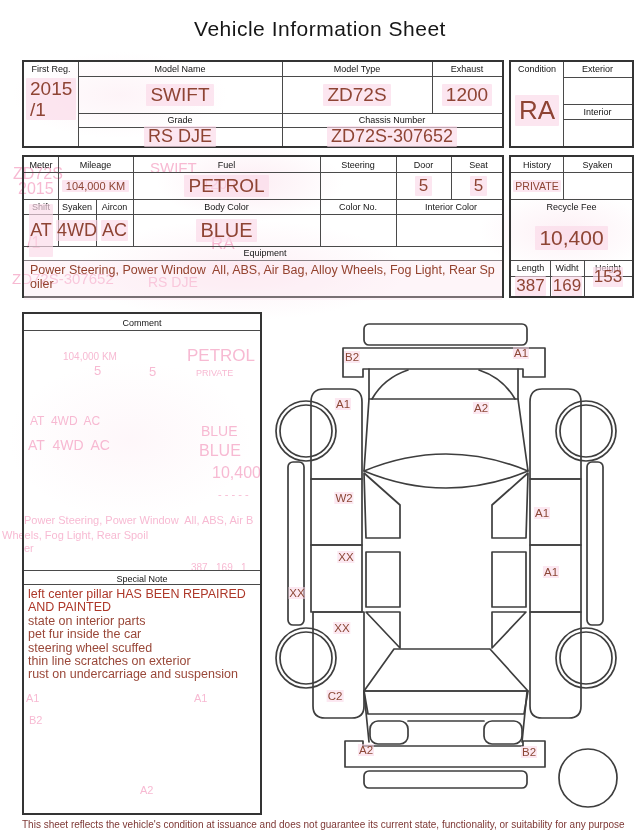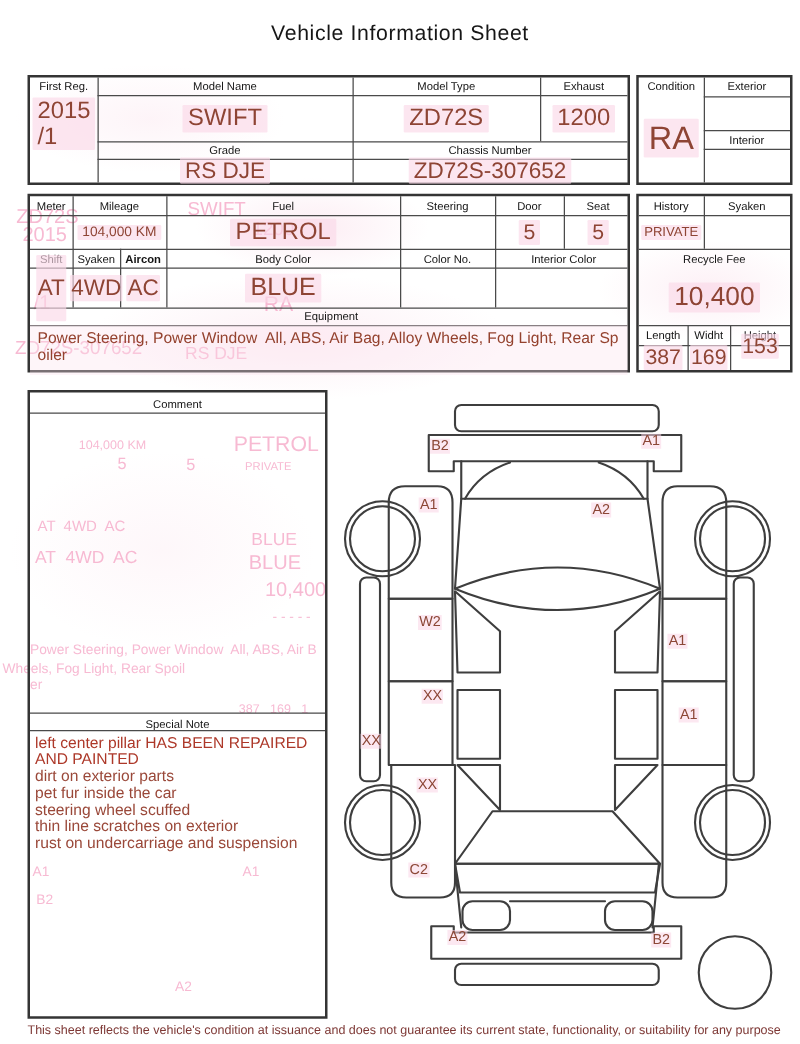--- a/index.html
+++ b/index.html
@@ -8,21 +8,21 @@
     font-family:"Liberation Sans",sans-serif;color:#1c1c1c;
     background:
       radial-gradient(130px 55px at 250px 182px, rgba(248,205,223,.35), rgba(248,205,223,0) 72%),
       radial-gradient(230px 70px at 240px 270px, rgba(248,205,223,.30), rgba(248,205,223,0) 72%),
       radial-gradient(170px 110px at 130px 440px, rgba(248,205,223,.16), rgba(248,205,223,0) 72%),
       radial-gradient(120px 55px at 565px 232px, rgba(248,205,223,.30), rgba(248,205,223,0) 72%),
       radial-gradient(150px 60px at 120px 95px,  rgba(248,205,223,.22), rgba(248,205,223,0) 72%),
       #ffffff;
   }
   .title{position:absolute;left:0;top:17px;width:640px;text-align:center;
-         font-size:17px;letter-spacing:.5px;color:#161616;}
+         font-size:21px;letter-spacing:.5px;color:#161616;}
   .box{position:absolute;border:2px solid #343434;box-sizing:border-box;}
   .vline{position:absolute;width:1px;background:#4a4a4a;}
   .hline{position:absolute;height:1px;background:#4a4a4a;}
   .lbl{position:absolute;font-size:9px;color:#141414;display:flex;align-items:center;justify-content:center;white-space:nowrap;}
   .val{position:absolute;display:flex;align-items:center;justify-content:center;color:#8e4434;white-space:pre-line;text-align:center;}
   .hl{background:rgba(250,216,232,.65);padding:0 4px;border-radius:1px;}
   .left-al{justify-content:flex-start;text-align:left;}
   .equip{display:block;font-size:12.5px;line-height:14px;color:#94422e;
          padding:3px 6px;white-space:pre-wrap;word-break:break-all;
          background:rgba(252,226,238,.35);}
@@ -134,21 +134,21 @@
     <div class="lbl" style="left:372px;top:0;width:55px;height:15px;">Door</div>
     <div class="lbl" style="left:427px;top:0;width:55px;height:15px;">Seat</div>
 
     <div class="val" style="left:34px;top:15px;width:75px;height:27px;font-size:11px;"><span class="hl">104,000 KM</span></div>
     <div class="val" style="left:109px;top:15px;width:187px;height:27px;font-size:19px;"><span class="hl">PETROL</span></div>
     <div class="val" style="left:372px;top:15px;width:55px;height:27px;font-size:17px;"><span class="hl">5</span></div>
     <div class="val" style="left:427px;top:15px;width:55px;height:27px;font-size:17px;"><span class="hl">5</span></div>
 
     <div class="lbl" style="left:0;top:42px;width:34px;height:15px;">Shift</div>
     <div class="lbl" style="left:34px;top:42px;width:38px;height:15px;">Syaken</div>
-    <div class="lbl" style="left:72px;top:42px;width:37px;height:15px;font-weight:bold;">Aircon</div>
+    <div class="lbl" style="left:72px;top:42px;width:37px;height:15px;">Aircon</div>
     <div class="lbl" style="left:109px;top:42px;width:187px;height:15px;">Body Color</div>
     <div class="lbl" style="left:296px;top:42px;width:76px;height:15px;">Color No.</div>
     <div class="lbl" style="left:372px;top:42px;width:110px;height:15px;">Interior Color</div>
 
     <div class="val" style="left:0;top:57px;width:34px;height:32px;font-size:18px;"><span class="hl" style="padding:16px 1px;text-align:center;">AT</span></div>
     <div class="val" style="left:34px;top:57px;width:38px;height:32px;font-size:18px;"><span class="hl" style="padding:0 1px;">4WD</span></div>
     <div class="val" style="left:72px;top:57px;width:37px;height:32px;font-size:18px;"><span class="hl" style="padding:0 1px;">AC</span></div>
     <div class="val" style="left:109px;top:57px;width:187px;height:32px;font-size:20px;"><span class="hl">BLUE</span></div>
 
     <div class="lbl" style="left:0;top:89px;width:482px;height:14px;">Equipment</div>
@@ -181,21 +181,21 @@
   </div>
 
   <div class="box" style="left:22px;top:312px;width:240px;height:503px;">
     <div class="lbl" style="left:0;top:2px;width:236px;height:13px;">Comment</div>
     <div class="hline" style="left:0;right:0;top:16px;"></div>
     <div class="hline" style="left:0;right:0;top:256px;"></div>
     <div class="lbl" style="left:0;top:258px;width:236px;height:13px;">Special Note</div>
     <div class="hline" style="left:0;right:0;top:270px;"></div>
     <div id="note-lines" style="position:absolute;left:4px;top:274px;width:228px;">
         <div class="note-line first">left center pillar HAS BEEN REPAIRED AND PAINTED</div>
-        <div class="note-line">dirt on exterior parts</div>
+        <div class="note-line">state on interior parts</div>
         <div class="note-line">pet fur inside the car</div>
         <div class="note-line">steering wheel scuffed</div>
         <div class="note-line">thin line scratches on exterior</div>
         <div class="note-line">rust on undercarriage and suspension</div>
       </div>
   </div>
 
   <svg style="left:270px;top:312px;" width="370" height="500" viewBox="270 312 370 500">
 
     <rect class="car" x="364" y="324" width="163" height="21" rx="5"></rect>

